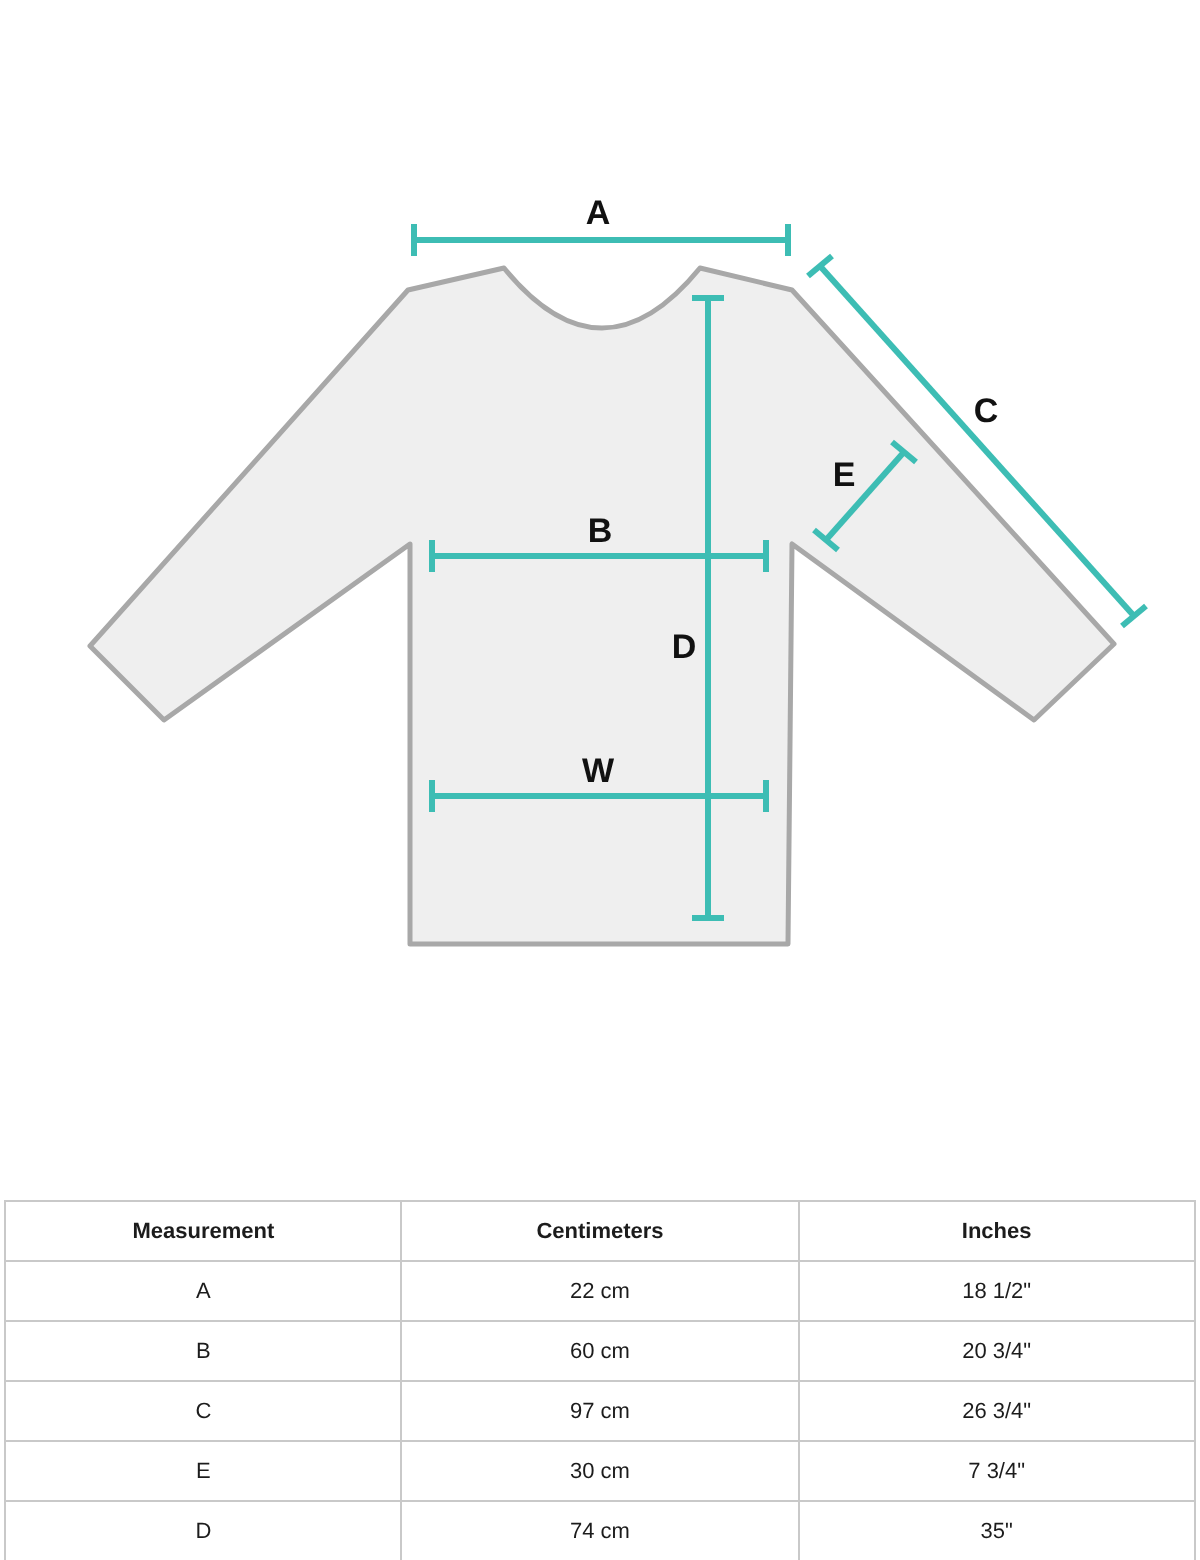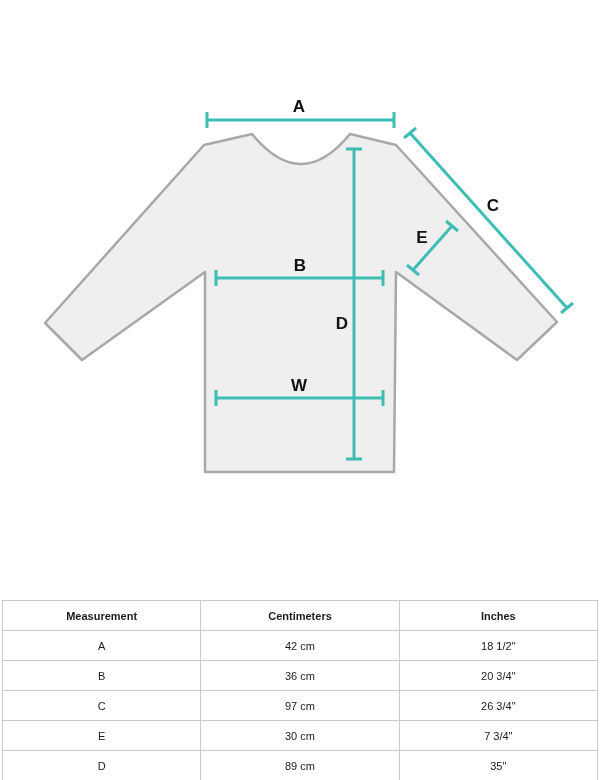--- a/index.html
+++ b/index.html
@@ -107,37 +107,37 @@
   <thead>
     <tr>
       <th>Measurement</th>
       <th>Centimeters</th>
       <th>Inches</th>
     </tr>
   </thead>
   <tbody>
     <tr>
       <td>A</td>
-      <td>42 cm</td>
+      <td>22 cm</td>
       <td>18 1/2"</td>
     </tr>
     <tr>
       <td>B</td>
-      <td>36 cm</td>
+      <td>60 cm</td>
       <td>20 3/4"</td>
     </tr>
     <tr>
       <td>C</td>
       <td>97 cm</td>
       <td>26 3/4"</td>
     </tr>
     <tr>
       <td>E</td>
       <td>30 cm</td>
       <td>7 3/4"</td>
     </tr>
     <tr>
       <td>D</td>
-      <td>89 cm</td>
+      <td>74 cm</td>
       <td>35"</td>
     </tr>
   </tbody>
 </table>
 
 </body></html>

